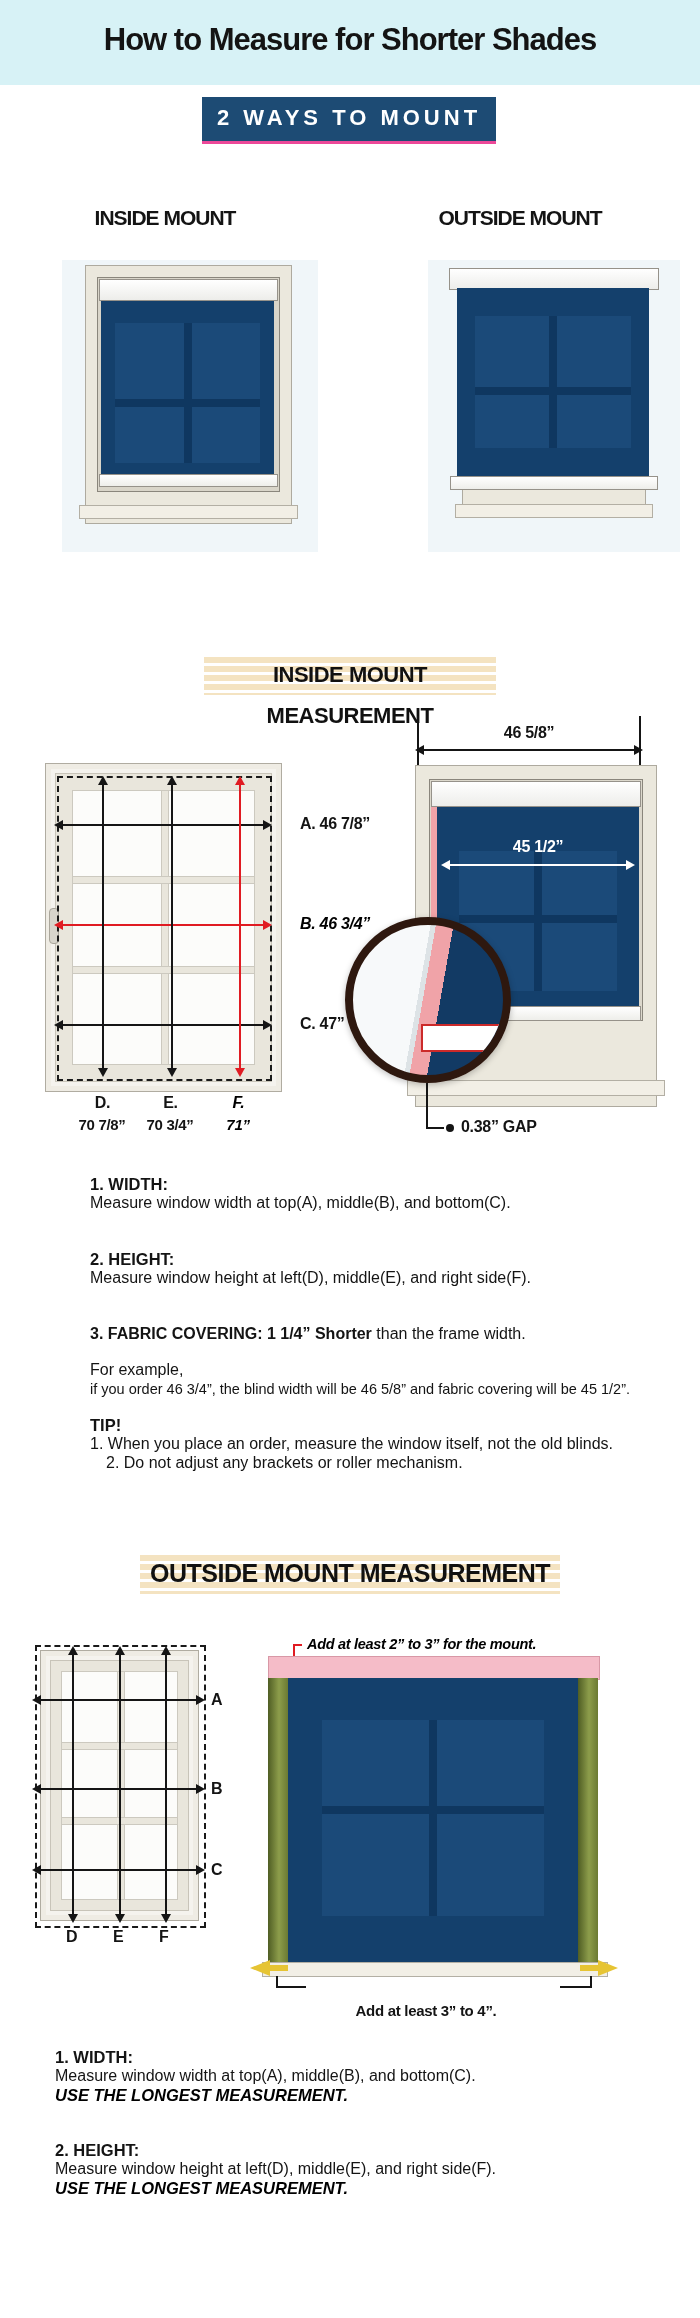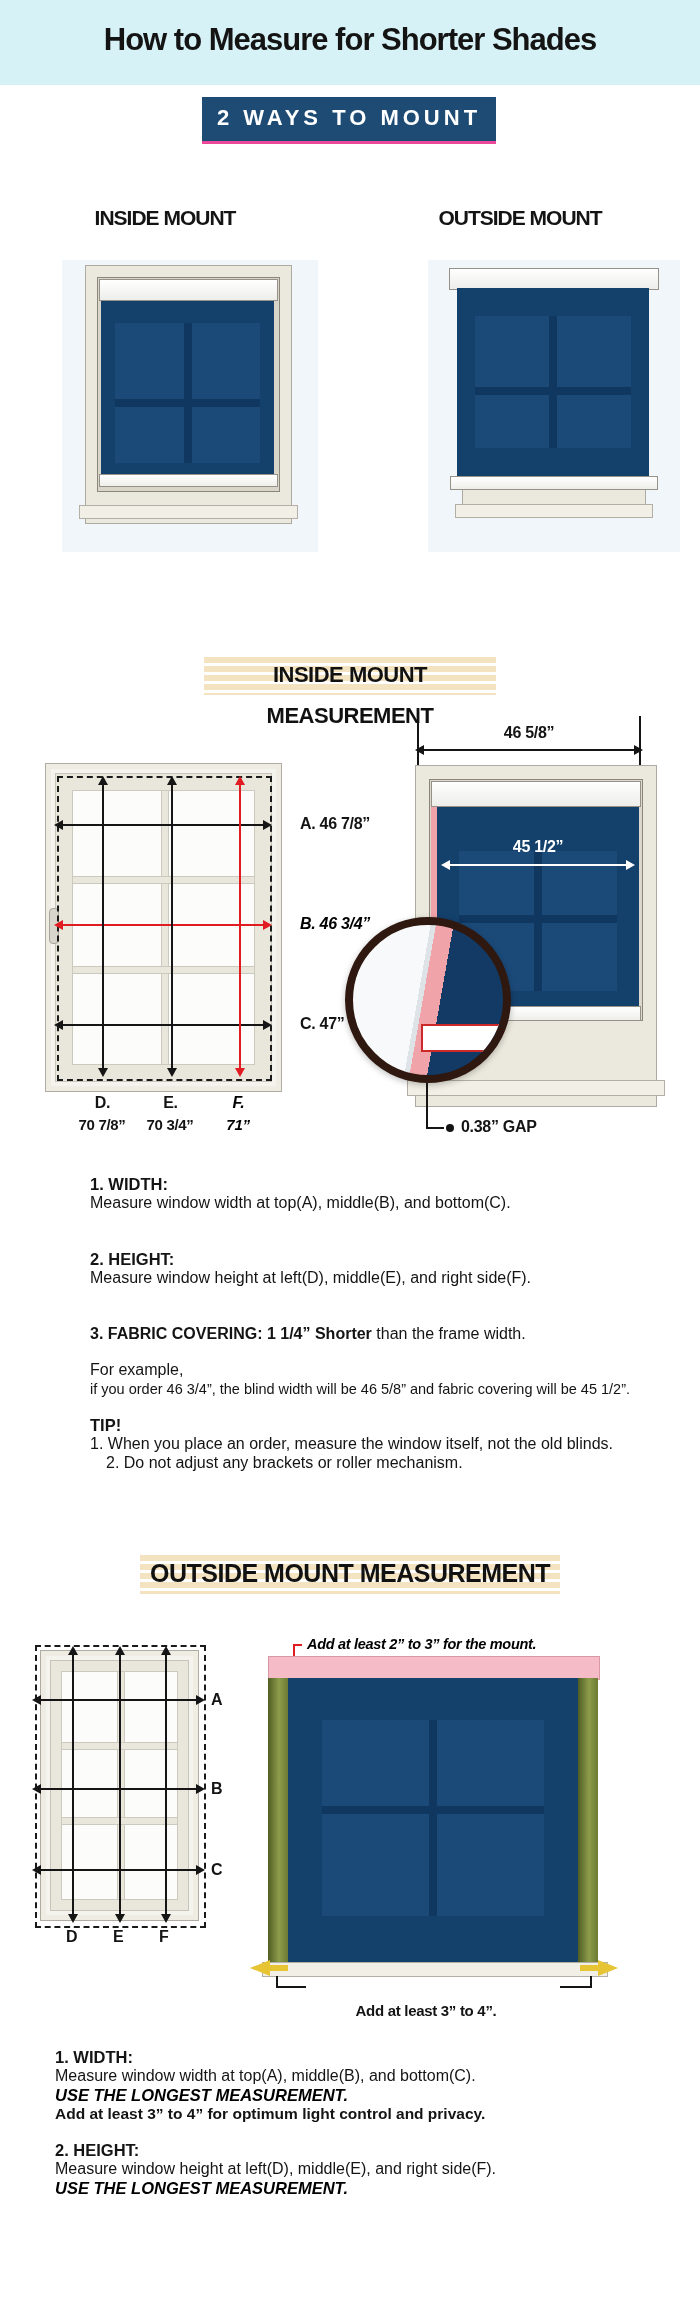--- a/index.html
+++ b/index.html
@@ -209,18 +209,17 @@
 
   <div class="line" style="left:276px;top:1976px;width:2px;height:12px;"></div>
   <div class="line" style="left:276px;top:1986px;width:30px;height:2px;"></div>
   <div class="line" style="left:590px;top:1976px;width:2px;height:12px;"></div>
   <div class="line" style="left:560px;top:1986px;width:30px;height:2px;"></div>
   <div class="lbl ctr" style="left:292px;top:1978px;width:268px;font-size:15px;margin-top:24px;">Add at least 3” to 4”.</div>
 
   <div class="txt b" style="left:55px;top:2048px;font-size:16.5px;">1. WIDTH:</div>
   <div class="txt" style="left:55px;top:2067px;">Measure window width at top(A), middle(B), and bottom(C).</div>
   <div class="txt b red-t" style="left:55px;top:2086px;font-size:16.5px;">USE THE LONGEST MEASUREMENT.</div>
-  <div class="txt b" style="left:55px;top:2105px;font-size:15.5px;">Add at least 3” to 4” for optimum light control and privacy.</div>
   <div class="txt b" style="left:55px;top:2141px;font-size:16.5px;">2. HEIGHT:</div>
   <div class="txt" style="left:55px;top:2160px;">Measure window height at left(D), middle(E), and right side(F).</div>
   <div class="txt b red-t" style="left:55px;top:2179px;font-size:16.5px;">USE THE LONGEST MEASUREMENT.</div>
 
 </div>
 
 </body></html>

